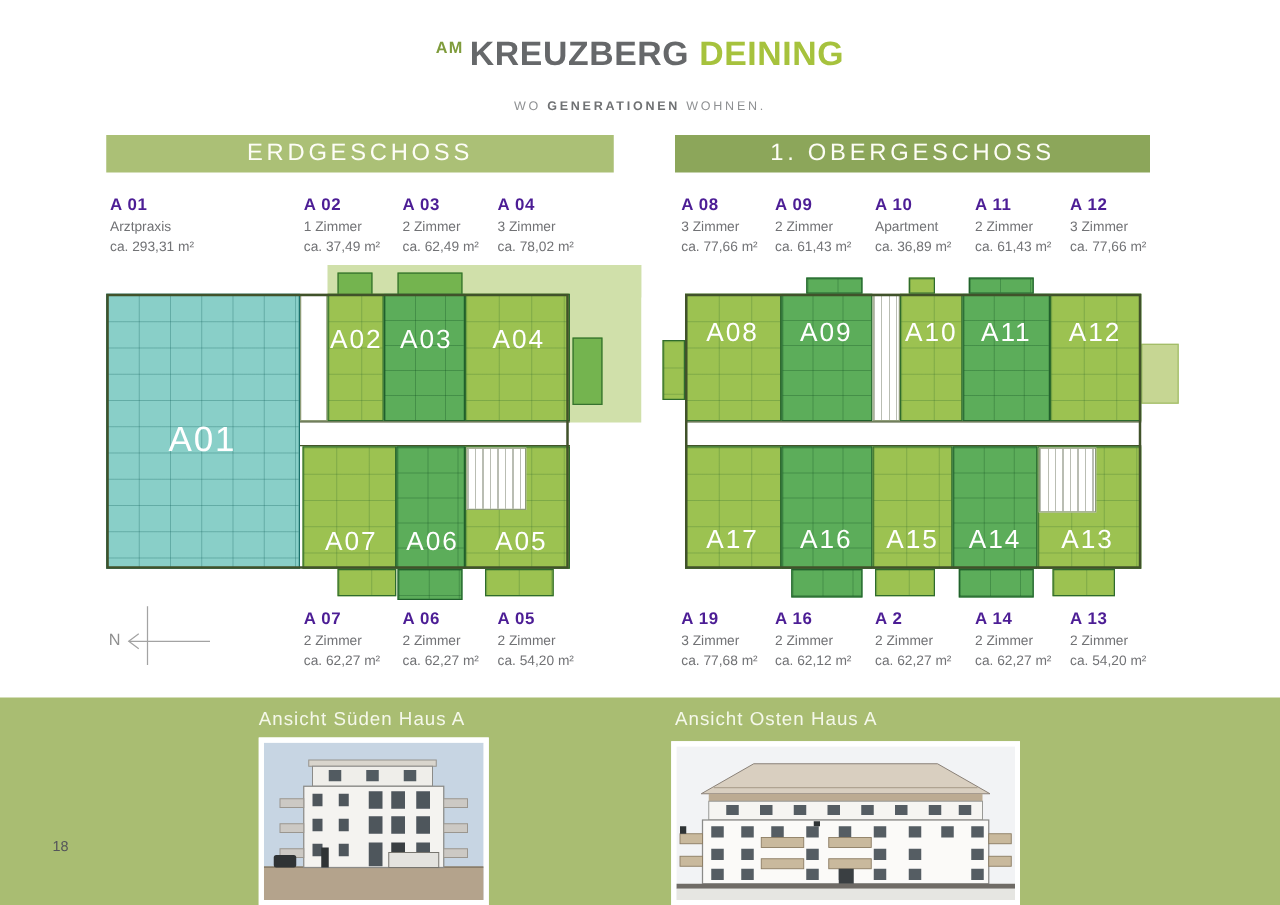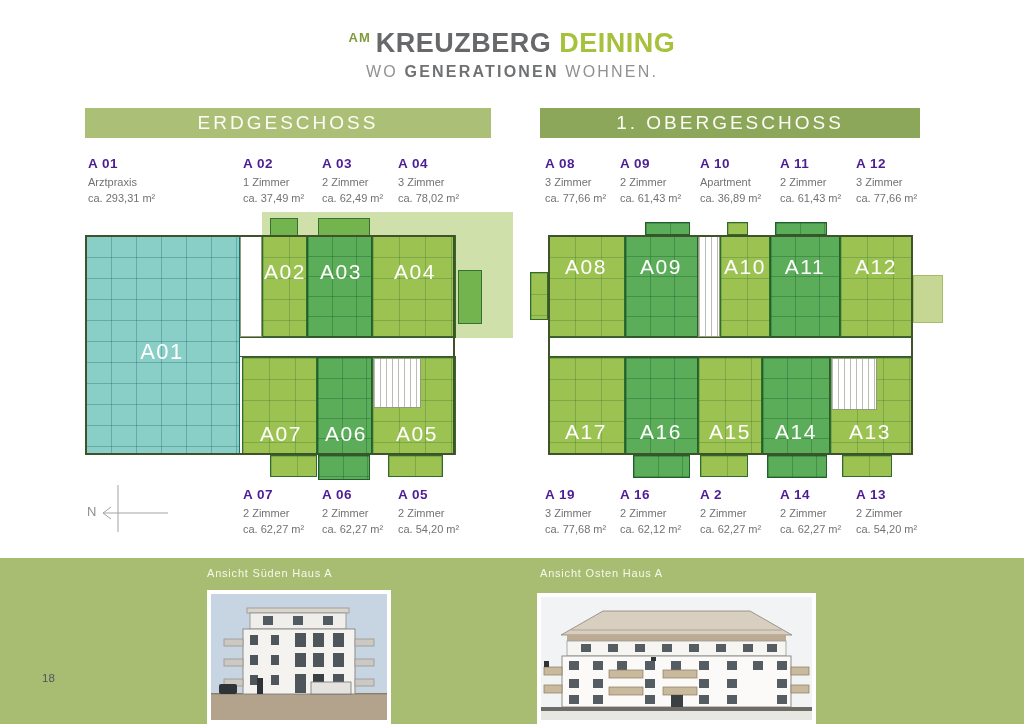--- a/index.html
+++ b/index.html
@@ -4,21 +4,21 @@
 <style>
   html,body{margin:0;padding:0;background:#e8e8e8}
   .page{position:relative;width:1024px;height:724px;background:#ffffff;overflow:hidden;
         font-family:"Liberation Sans",sans-serif;margin:0 auto}
 
   
   .logo{position:absolute;top:30px;left:0;right:0;text-align:center;line-height:1}
   .logo-line1{font-weight:bold;font-size:27px;letter-spacing:.5px;color:#66686a;white-space:nowrap}
   .logo-am{font-size:13px;color:#7f9c3c;position:relative;top:-10px;margin-right:5px;letter-spacing:1px}
   .logo-deining{color:#a6c23d}
-  .logo-line2{margin-top:7px;font-size:16px;color:#8f9193;letter-spacing:2.2px;white-space:nowrap}
+  .logo-line2{margin-top:24px;font-size:10px;color:#8f9193;letter-spacing:2.2px;white-space:nowrap}
   .logo-line2 .bold{font-weight:bold;color:#6f7173}
 
   
   .floor-bar{position:absolute;height:30px;display:flex;align-items:center;justify-content:center;
              color:#fdfdf6;font-size:19px;letter-spacing:3px;font-weight:normal}
   #bar-eg{left:85px;top:108px;width:406px;background:#abc076}
   #bar-og{left:540px;top:108px;width:380px;background:#8ca65a}
 
   
   .listing{position:absolute;width:78px}
@@ -45,29 +45,29 @@
   .pale{background:#d0e0aa}
   .tabpale{background:#c6d693;border:1px solid #a3bd68}
   .terr{background:#74b44f;border:1px solid #36722f}
   .whitebox{background:#ffffff;border:1px solid #8e9c77}
   .stairs{background-color:#ffffff;border:1px solid #8e9c77;
           background-image:repeating-linear-gradient(90deg,#b9bdb3 0 1px,transparent 1px 6px)}
   .corr{background:#ffffff;border-top:1.5px solid #44552a;border-bottom:1.5px solid #44552a}
   .outline{border:2.5px solid #40522a;background:transparent;pointer-events:none}
   .ulabel{position:absolute;transform:translate(-50%,-50%);color:#ffffff;font-size:21px;
           letter-spacing:1.5px;white-space:nowrap}
-  .ulabel.big{font-size:22px}
+  .ulabel.big{font-size:28px}
 
   
   .compass-n{position:absolute;left:87px;top:504px;font-size:13px;color:#8f8f8f}
   .compass-svg{position:absolute;left:98px;top:482px}
 
   
   .band{position:absolute;left:0;top:558px;width:1024px;height:166px;background:#a9bd72}
-  .elev-title{position:absolute;color:#f5f8ea;font-size:11px;letter-spacing:.8px;white-space:nowrap}
+  .elev-title{position:absolute;color:#f5f8ea;font-size:15px;letter-spacing:.8px;white-space:nowrap}
   #elev-title-s{left:207px;top:567px}
   #elev-title-o{left:540px;top:567px}
   .elev{position:absolute;border:4px solid #ffffff;box-sizing:border-box;background:#fff;overflow:hidden}
   #elev-s{left:207px;top:590px;width:184px;height:134px}
   #elev-o{left:537px;top:593px;width:279px;height:131px}
   .pagenum{position:absolute;left:42px;top:672px;font-size:11.5px;color:#54555a}
 </style>
 </head>
 <body>
 

